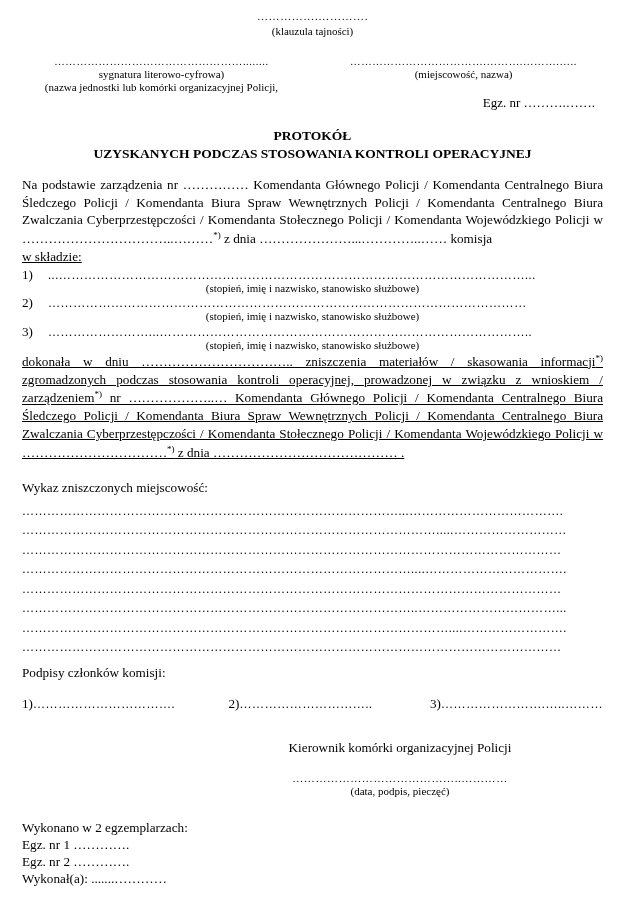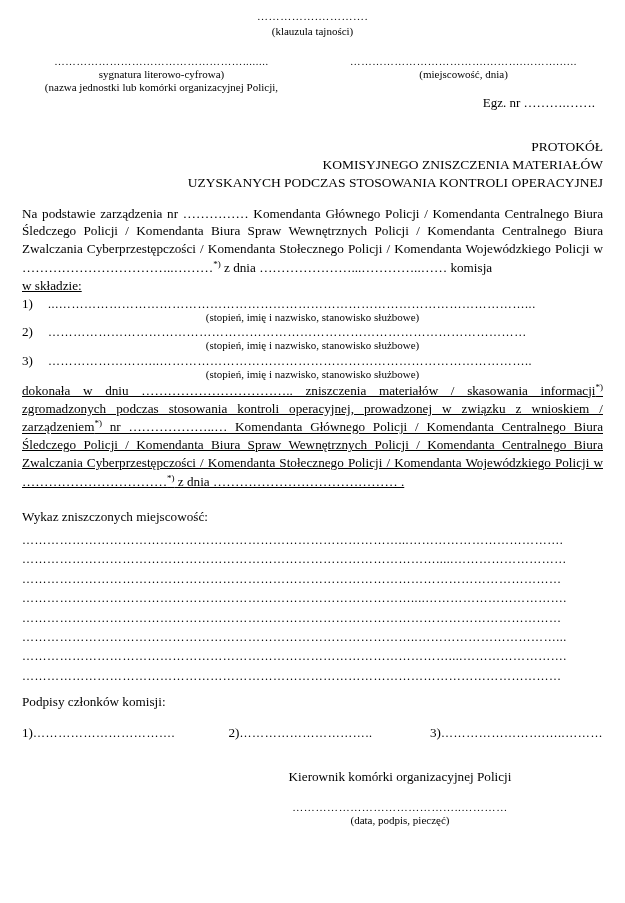--- a/index.html
+++ b/index.html
@@ -55,25 +55,25 @@
 
   .egz-line {
     text-align: right;
     font-size: 13px;
     margin-top: 1px;
     padding-right: 8px;
   }
 
   
   .title {
-    text-align: right;
-    font-weight: normal;
+    text-align: center;
+    font-weight: bold;
     font-size: 13.5px;
     line-height: 1.33;
-    margin-top: 27px;
+    margin-top: 16px;
   }
 
   
   .para {
     text-align: justify;
     font-size: 13.2px;
     line-height: 1.34;
     margin-top: 13px;
     text-justify: inter-word;
   }
@@ -155,29 +155,28 @@
   </div>
 
   <div class="hdr-row">
     <div class="hdr-col">
       <span class="dots">……………………………………………........</span>
       <div class="caption">sygnatura literowo-cyfrowa)</div>
       <div class="caption">(nazwa jednostki lub komórki organizacyjnej Policji,</div>
     </div>
     <div class="hdr-col">
       <span class="dots">……………………………….……….……….…..</span>
-      <div class="caption">(miejscowość, dnia)</div>
+      <div class="caption">(miejscowość, nazwa)</div>
     </div>
   </div>
 
   <div class="egz-line">Egz. nr ……….…….</div>
 
   <div class="title">
     <div>PROTOKÓŁ</div>
-    <div>KOMISYJNEGO ZNISZCZENIA MATERIAŁÓW</div>
     <div>UZYSKANYCH PODCZAS STOSOWANIA KONTROLI OPERACYJNEJ</div>
   </div>
 
   <div class="para"><span>Na podstawie zarządzenia nr …………… Komendanta Głównego Policji / Komendanta Centralnego Biura Śledczego Policji / Komendanta Biura Spraw Wewnętrznych Policji / Komendanta Centralnego Biura Zwalczania Cyberprzestępczości / Komendanta Stołecznego Policji / Komendanta Wojewódzkiego Policji w ……………………………..………</span><sup>*)</sup><span> z dnia …………………...…………..…… komisja</span></div>
   <div class="para tight">w składzie:</div>
 
   <div>
     <div class="member-row">
       <span class="num">1)</span>
       <span class="line dots">...…………………………………………………………………………………………………...</span>
@@ -217,14 +216,20 @@
     <div class="sig-item sig-2"><span>2)</span><span class="dots">…………………………..</span></div>
     <div class="sig-item"><span>3)</span><span class="dots">…………………….…..………</span></div>
   </div>
 
   <div class="chief">Kierownik komórki organizacyjnej Policji</div>
   <div class="chief-sign">
     <span class="dots">……………………………………..…………</span>
     <div class="caption">(data, podpis, pieczęć)</div>
   </div>
 
+  <div class="copies">
+    <div>Wykonano w 2 egzemplarzach:</div>
+    <div>Egz. nr 1  ………….</div>
+    <div>Egz. nr 2 ………….</div>
+    <div>Wykonał(a): .......…………</div>
+  </div>
 
 </div>
 
 </body></html>

